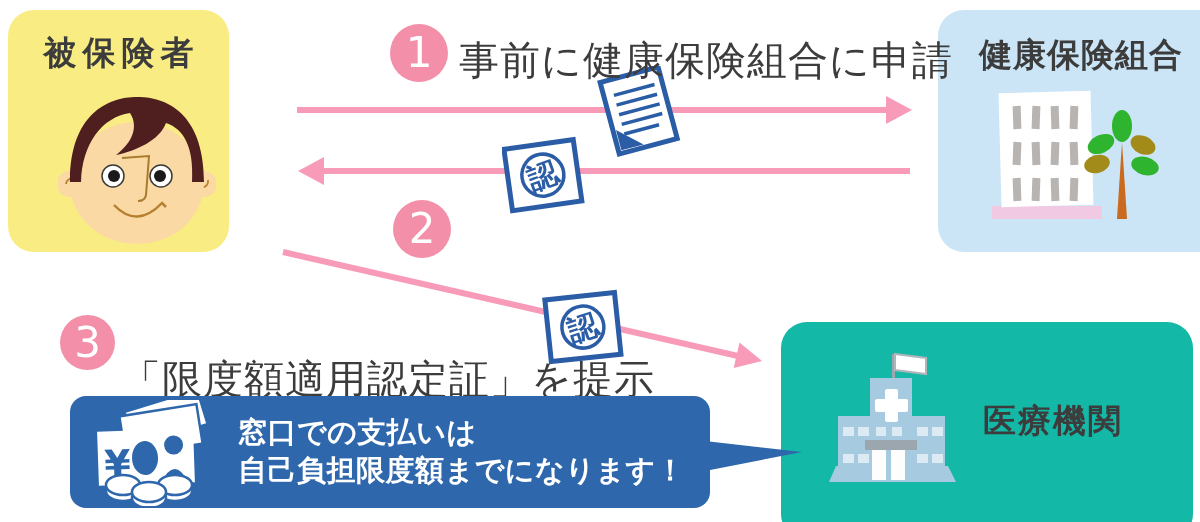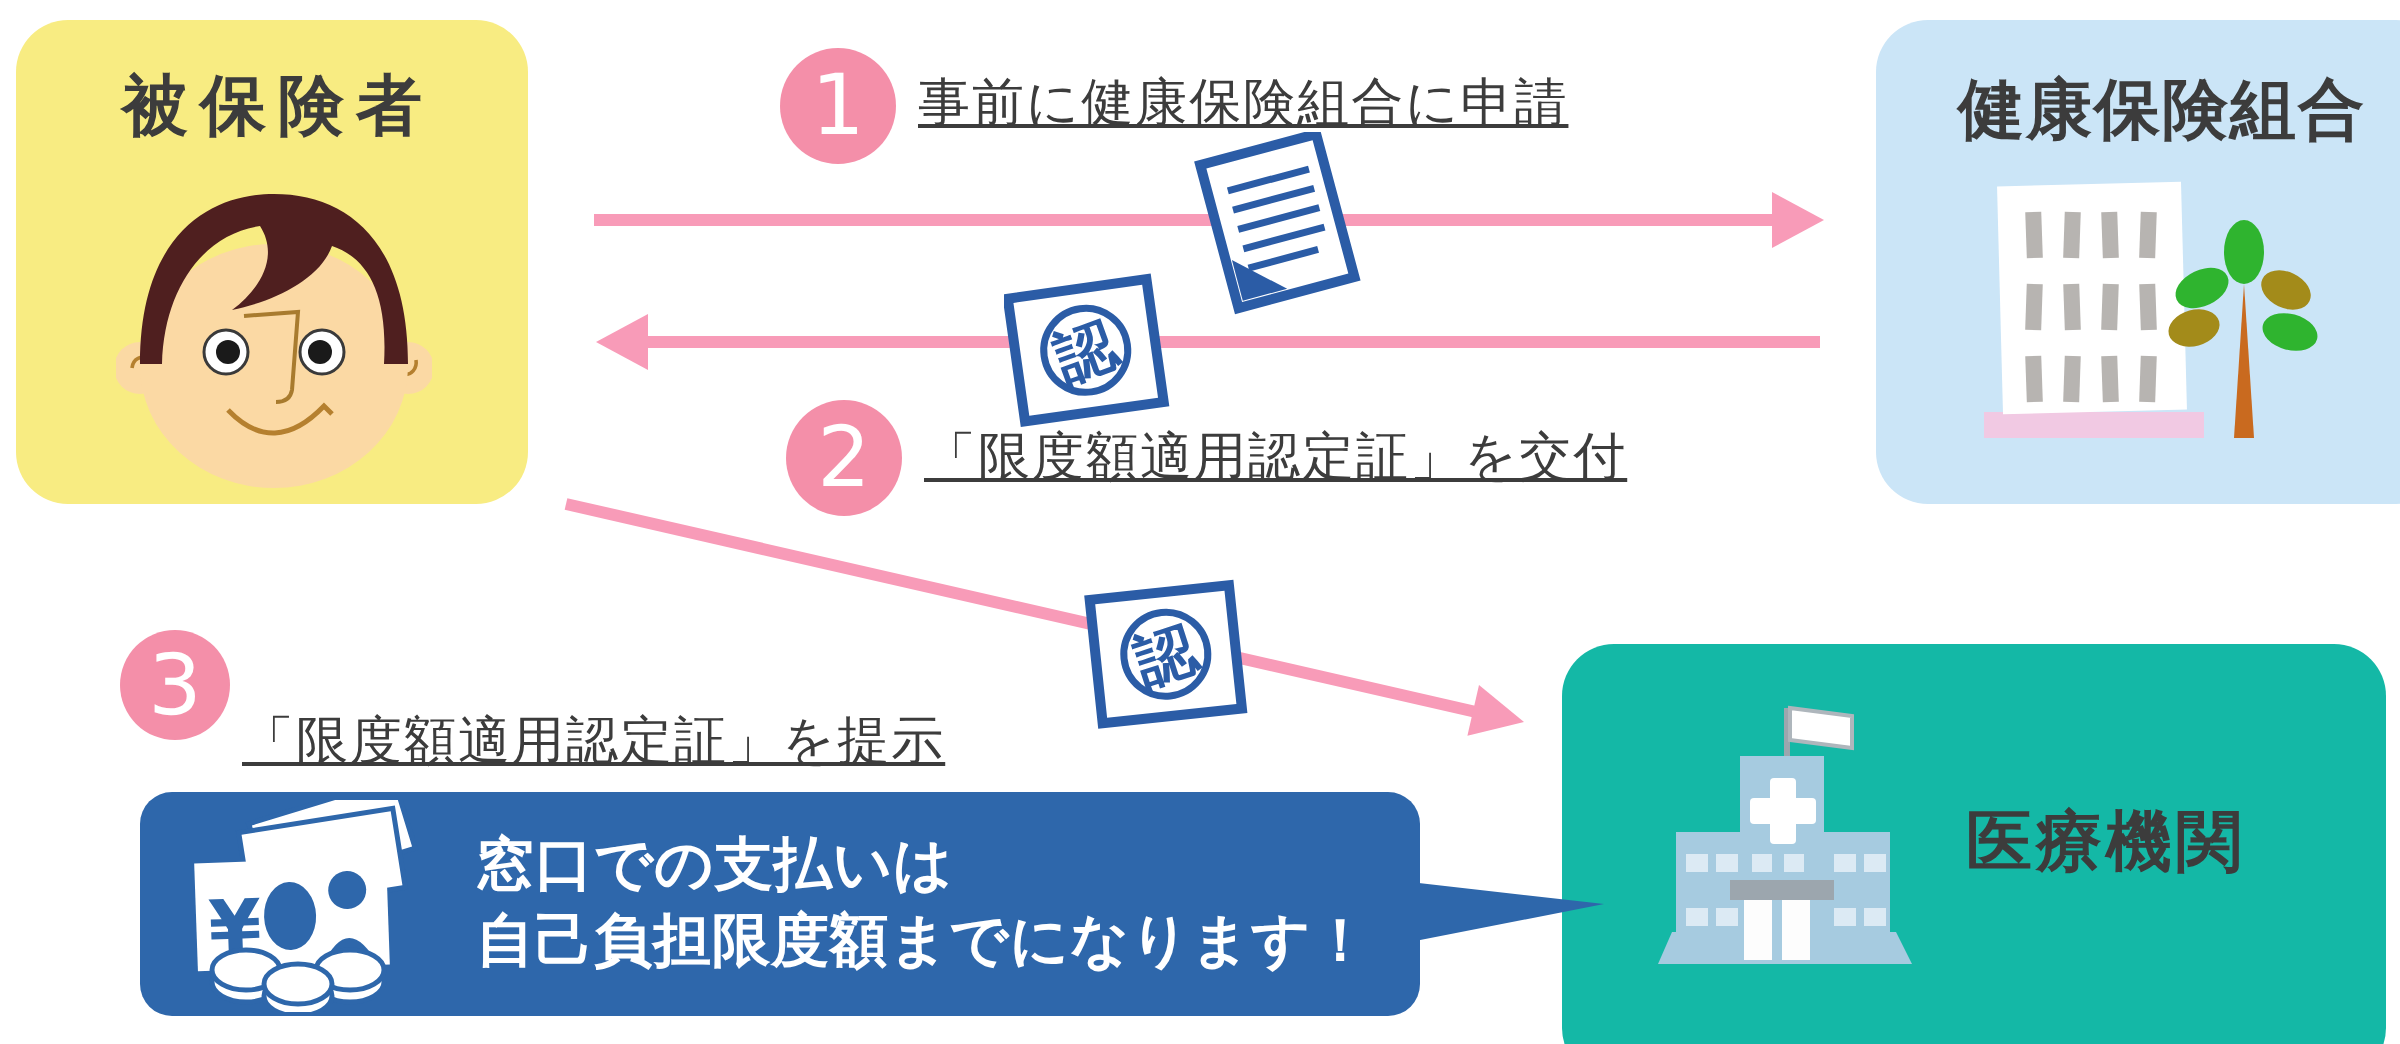--- a/index.html
+++ b/index.html
@@ -3,21 +3,21 @@
 <meta charset="utf-8">
 <style>
   html,body{margin:0;padding:0;background:#fff;}
   .stage{
     position:relative;width:1200px;height:522px;background:#fff;overflow:hidden;
     font-family:"DejaVu Sans","Liberation Sans",sans-serif;
   }
   .stage *{box-sizing:border-box;}
   
   .actor-box{position:absolute;border-radius:26px;}
-  .box-insured{left:8px;top:10px;width:256px;height:242px;background:#F8EC82;z-index:1;}
+  .box-insured{left:8px;top:10px;width:221px;height:242px;background:#F8EC82;z-index:1;}
   .box-insurer{left:938px;top:10px;width:286px;height:242px;background:#CBE5F7;z-index:1;}
   .box-medical{left:781px;top:322px;width:412px;height:218px;background:#14b8a6;z-index:1;}
   .actor-title{
     position:absolute;color:#3C3C3C;font-size:33px;font-weight:600;line-height:1;
     white-space:nowrap;
   }
   .t-insured{left:0;right:0;top:26px;text-align:center;letter-spacing:6px;text-indent:6px;}
   .t-insurer{left:0;right:0;top:28px;text-align:center;letter-spacing:1px;}
   .t-medical{left:202px;top:82px;letter-spacing:2px;}
   .illus{position:absolute;}
@@ -34,22 +34,22 @@
   
   .step-badge{
     position:absolute;z-index:4;background:#F48FA9;border-radius:50%;
     color:#fff;display:flex;align-items:center;justify-content:center;
     font-size:42px;font-weight:400;line-height:1;
   }
   .badge-1{left:390px;top:24px;width:58px;height:58px;}
   .badge-2{left:393px;top:200px;width:58px;height:58px;}
   .badge-3{left:60px;top:315px;width:55px;height:55px;}
   .step-label{
-    position:absolute;z-index:4;color:#3C3C3C;font-size:26px;font-weight:500;
-    line-height:1.1;white-space:nowrap;letter-spacing:1px;text-decoration:underline;
+    position:absolute;z-index:4;color:#3C3C3C;font-size:40px;font-weight:500;
+    line-height:1.1;white-space:nowrap;letter-spacing:1px;
   }
   .label-1{left:459px;top:38px;}
   .label-2{left:462px;top:215px;}
   .label-3{left:121px;top:340px;margin-top:17px;}
   
   .callout{
     position:absolute;left:70px;top:396px;width:640px;height:112px;z-index:5;
     background:#2E67AB;border-radius:16px;
   }
   .callout-text{
@@ -188,21 +188,20 @@
       <span>1</span>
     </div>
   <div class="step-badge badge-2">
       <span>2</span>
     </div>
   <div class="step-badge badge-3">
       <span>3</span>
     </div>
 
   <div class="step-label label-1">事前に健康保険組合に申請</div>
-  <div class="step-label label-2">「限度額適用認定証」を交付</div>
   <div class="step-label label-3">「限度額適用認定証」を提示</div>
 
   <div class="callout">
     <svg class="callout-money" width="125" height="106" viewBox="0 0 125 106">
       <rect x="36" y="0" width="76" height="36" fill="#FFFFFF" stroke="#2E67AB" stroke-width="2.5" transform="rotate(-17 74 18)"></rect>
       <rect x="30" y="10" width="78" height="40" fill="#FFFFFF" stroke="#2E67AB" stroke-width="2.5" transform="rotate(-9 69 30)"></rect>
       <g transform="rotate(-2 54 57)">
         <rect x="6" y="30" width="96" height="54" fill="#FFFFFF"></rect>
         <text x="12" y="76" font-size="38" font-weight="bold" fill="#2E67AB" font-family="'DejaVu Sans',sans-serif">¥</text>
         <ellipse cx="53" cy="58" rx="13" ry="17" fill="#2E67AB"></ellipse>

